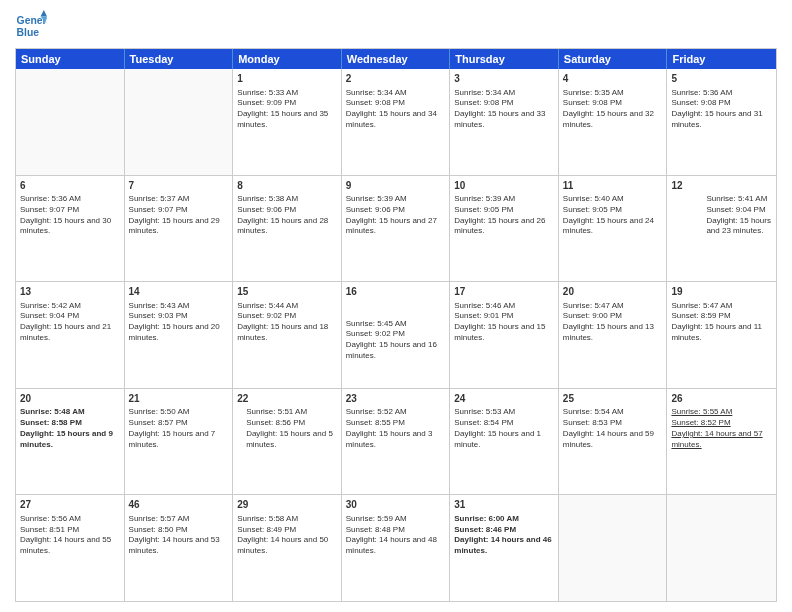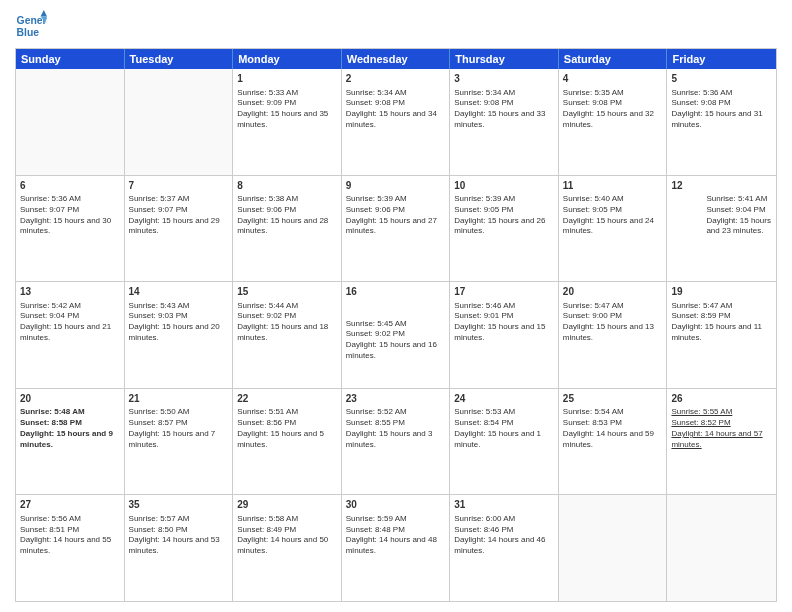--- a/index.html
+++ b/index.html
@@ -258,21 +258,21 @@
 Daylight: 15 hours and 9 minutes.</div>
           </div>
           <div class="cal-cell">
             <div class="day-number">21</div>
             <div class="cell-text" style="white-space: pre-line;">Sunrise: 5:50 AM
 Sunset: 8:57 PM
 Daylight: 15 hours and 7 minutes.</div>
           </div>
           <div class="cal-cell">
             <div class="day-number">22</div>
-            <div class="cell-text" style="white-space: pre-line;">Sunrise: 5:51 AM
+            <div class="cell-text" style="white-space: pre-line; margin-left: 9px;">Sunrise: 5:51 AM
 Sunset: 8:56 PM
 Daylight: 15 hours and 5 minutes.</div>
           </div>
           <div class="cal-cell">
             <div class="day-number">23</div>
             <div class="cell-text" style="white-space: pre-line;">Sunrise: 5:52 AM
 Sunset: 8:55 PM
 Daylight: 15 hours and 3 minutes.</div>
           </div>
           <div class="cal-cell">
@@ -295,40 +295,40 @@
           </div>
         </div>
         <div class="cal-row">
           <div class="cal-cell">
             <div class="day-number">27</div>
             <div class="cell-text" style="white-space: pre-line;">Sunrise: 5:56 AM
 Sunset: 8:51 PM
 Daylight: 14 hours and 55 minutes.</div>
           </div>
           <div class="cal-cell">
-            <div class="day-number">35</div>
+            <div class="day-number">46</div>
             <div class="cell-text" style="white-space: pre-line;">Sunrise: 5:57 AM
 Sunset: 8:50 PM
 Daylight: 14 hours and 53 minutes.</div>
           </div>
           <div class="cal-cell">
             <div class="day-number">29</div>
             <div class="cell-text" style="white-space: pre-line;">Sunrise: 5:58 AM
 Sunset: 8:49 PM
 Daylight: 14 hours and 50 minutes.</div>
           </div>
           <div class="cal-cell">
             <div class="day-number">30</div>
             <div class="cell-text" style="white-space: pre-line;">Sunrise: 5:59 AM
 Sunset: 8:48 PM
 Daylight: 14 hours and 48 minutes.</div>
           </div>
           <div class="cal-cell">
             <div class="day-number">31</div>
-            <div class="cell-text" style="white-space: pre-line;">Sunrise: 6:00 AM
+            <div class="cell-text" style="white-space: pre-line; font-weight: bold;">Sunrise: 6:00 AM
 Sunset: 8:46 PM
 Daylight: 14 hours and 46 minutes.</div>
           </div>
           <div class="cal-cell empty"></div>
           <div class="cal-cell empty"></div>
         </div>
       </div>
   </div>
 </div>
 

